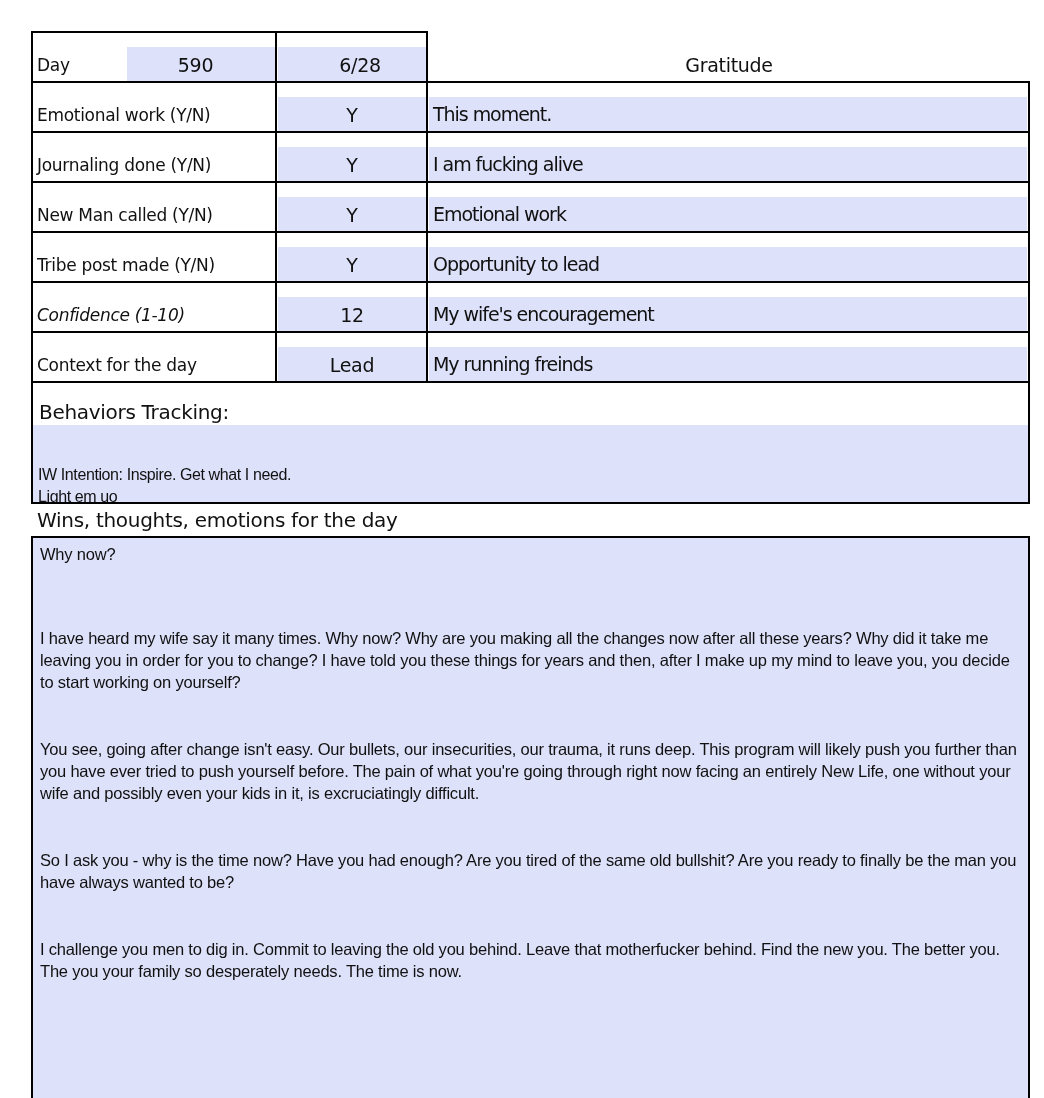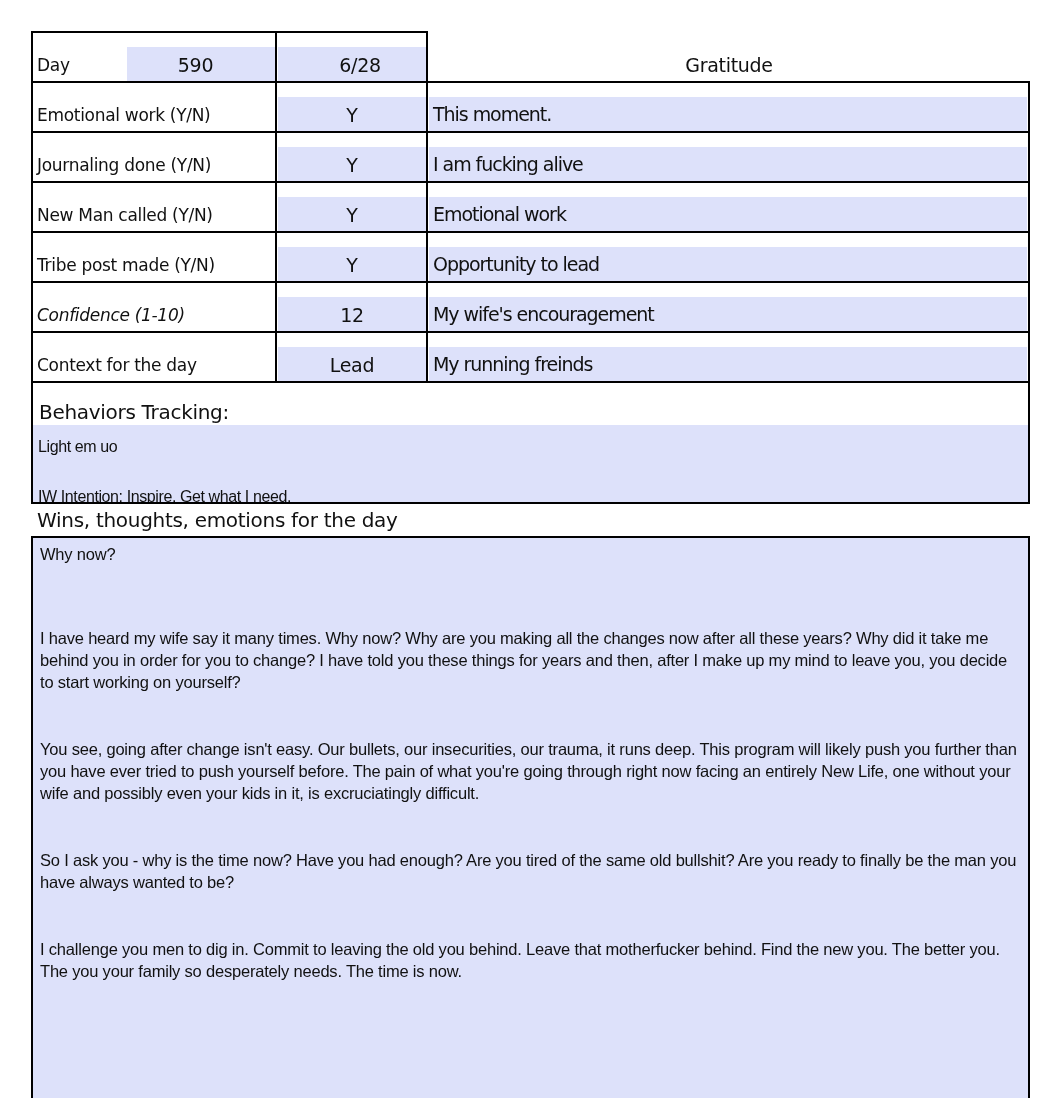--- a/index.html
+++ b/index.html
@@ -87,26 +87,26 @@
     <div class="hline" style="left: 31px; top: 181px; width: 999px;"></div>
     <div class="hline" style="left: 31px; top: 231px; width: 999px;"></div>
     <div class="hline" style="left: 31px; top: 281px; width: 999px;"></div>
     <div class="hline" style="left: 31px; top: 331px; width: 999px;"></div>
     <div class="hline" style="left: 31px; top: 381px; width: 999px;"></div>
   </div>
 
 <div class="cellfill" style="left:33px; top:425px; width:995px; height:77px;"></div>
 <div class="lbl" style="left:39px; top:401px; font-size:20px;">Behaviors Tracking:</div>
 <div class="abs" style="left:38px; top:436px; width:980px; height:66px; overflow:hidden;">
+  <div class="small" style="line-height:22px; margin-top:28px;">IW Intention: Inspire.  Get what I need.</div>
   <div class="small" style="line-height:22px;">Light em uo</div>
-  <div class="small" style="line-height:22px; margin-top:28px;">IW Intention: Inspire.  Get what I need.</div>
 </div>
 <div class="hline" style="left:31px; top:502px; width:999px;"></div>
 
 <div class="lbl" style="left:37px; top:509px; font-size:20px;">Wins, thoughts, emotions for the day</div>
 
 <div class="abs fill" style="left:31px; top:536px; width:999px; height:600px; border:2px solid #000; padding:5px 8px 0 7px;">
   <p class="para" style="margin-bottom:62px;">Why now?</p>
-  <p class="para" style="margin-bottom:45px;">I have heard my wife say it many times. Why now?  Why are you making all the changes now after all these years? Why did it take me behind you in order for you to change?  I have told you these things for years and then, after I make up my mind to leave you, you decide to start working on yourself?</p>
+  <p class="para" style="margin-bottom:45px;">I have heard my wife say it many times. Why now?  Why are you making all the changes now after all these years? Why did it take me leaving you in order for you to change?  I have told you these things for years and then, after I make up my mind to leave you, you decide to start working on yourself?</p>
   <p class="para" style="margin-bottom:45px;">You see, going after change isn't easy. Our bullets, our insecurities, our trauma, it runs deep. This program will likely push you further than you have ever tried to push yourself before.  The pain of what you're going through right now facing an entirely New Life, one without your wife and possibly even your kids in it, is excruciatingly difficult.</p>
   <p class="para" style="margin-bottom:45px;">So I ask you - why is the time now?  Have you had enough?  Are you tired of the same old bullshit?  Are you ready to finally be the man you have always wanted to be?</p>
   <p class="para">I challenge you men to dig in.  Commit to leaving the old you behind.  Leave that motherfucker behind.  Find the new you.  The better you.  The you your family so desperately needs.  The time is now.</p>
 </div>
 
 </body></html>

